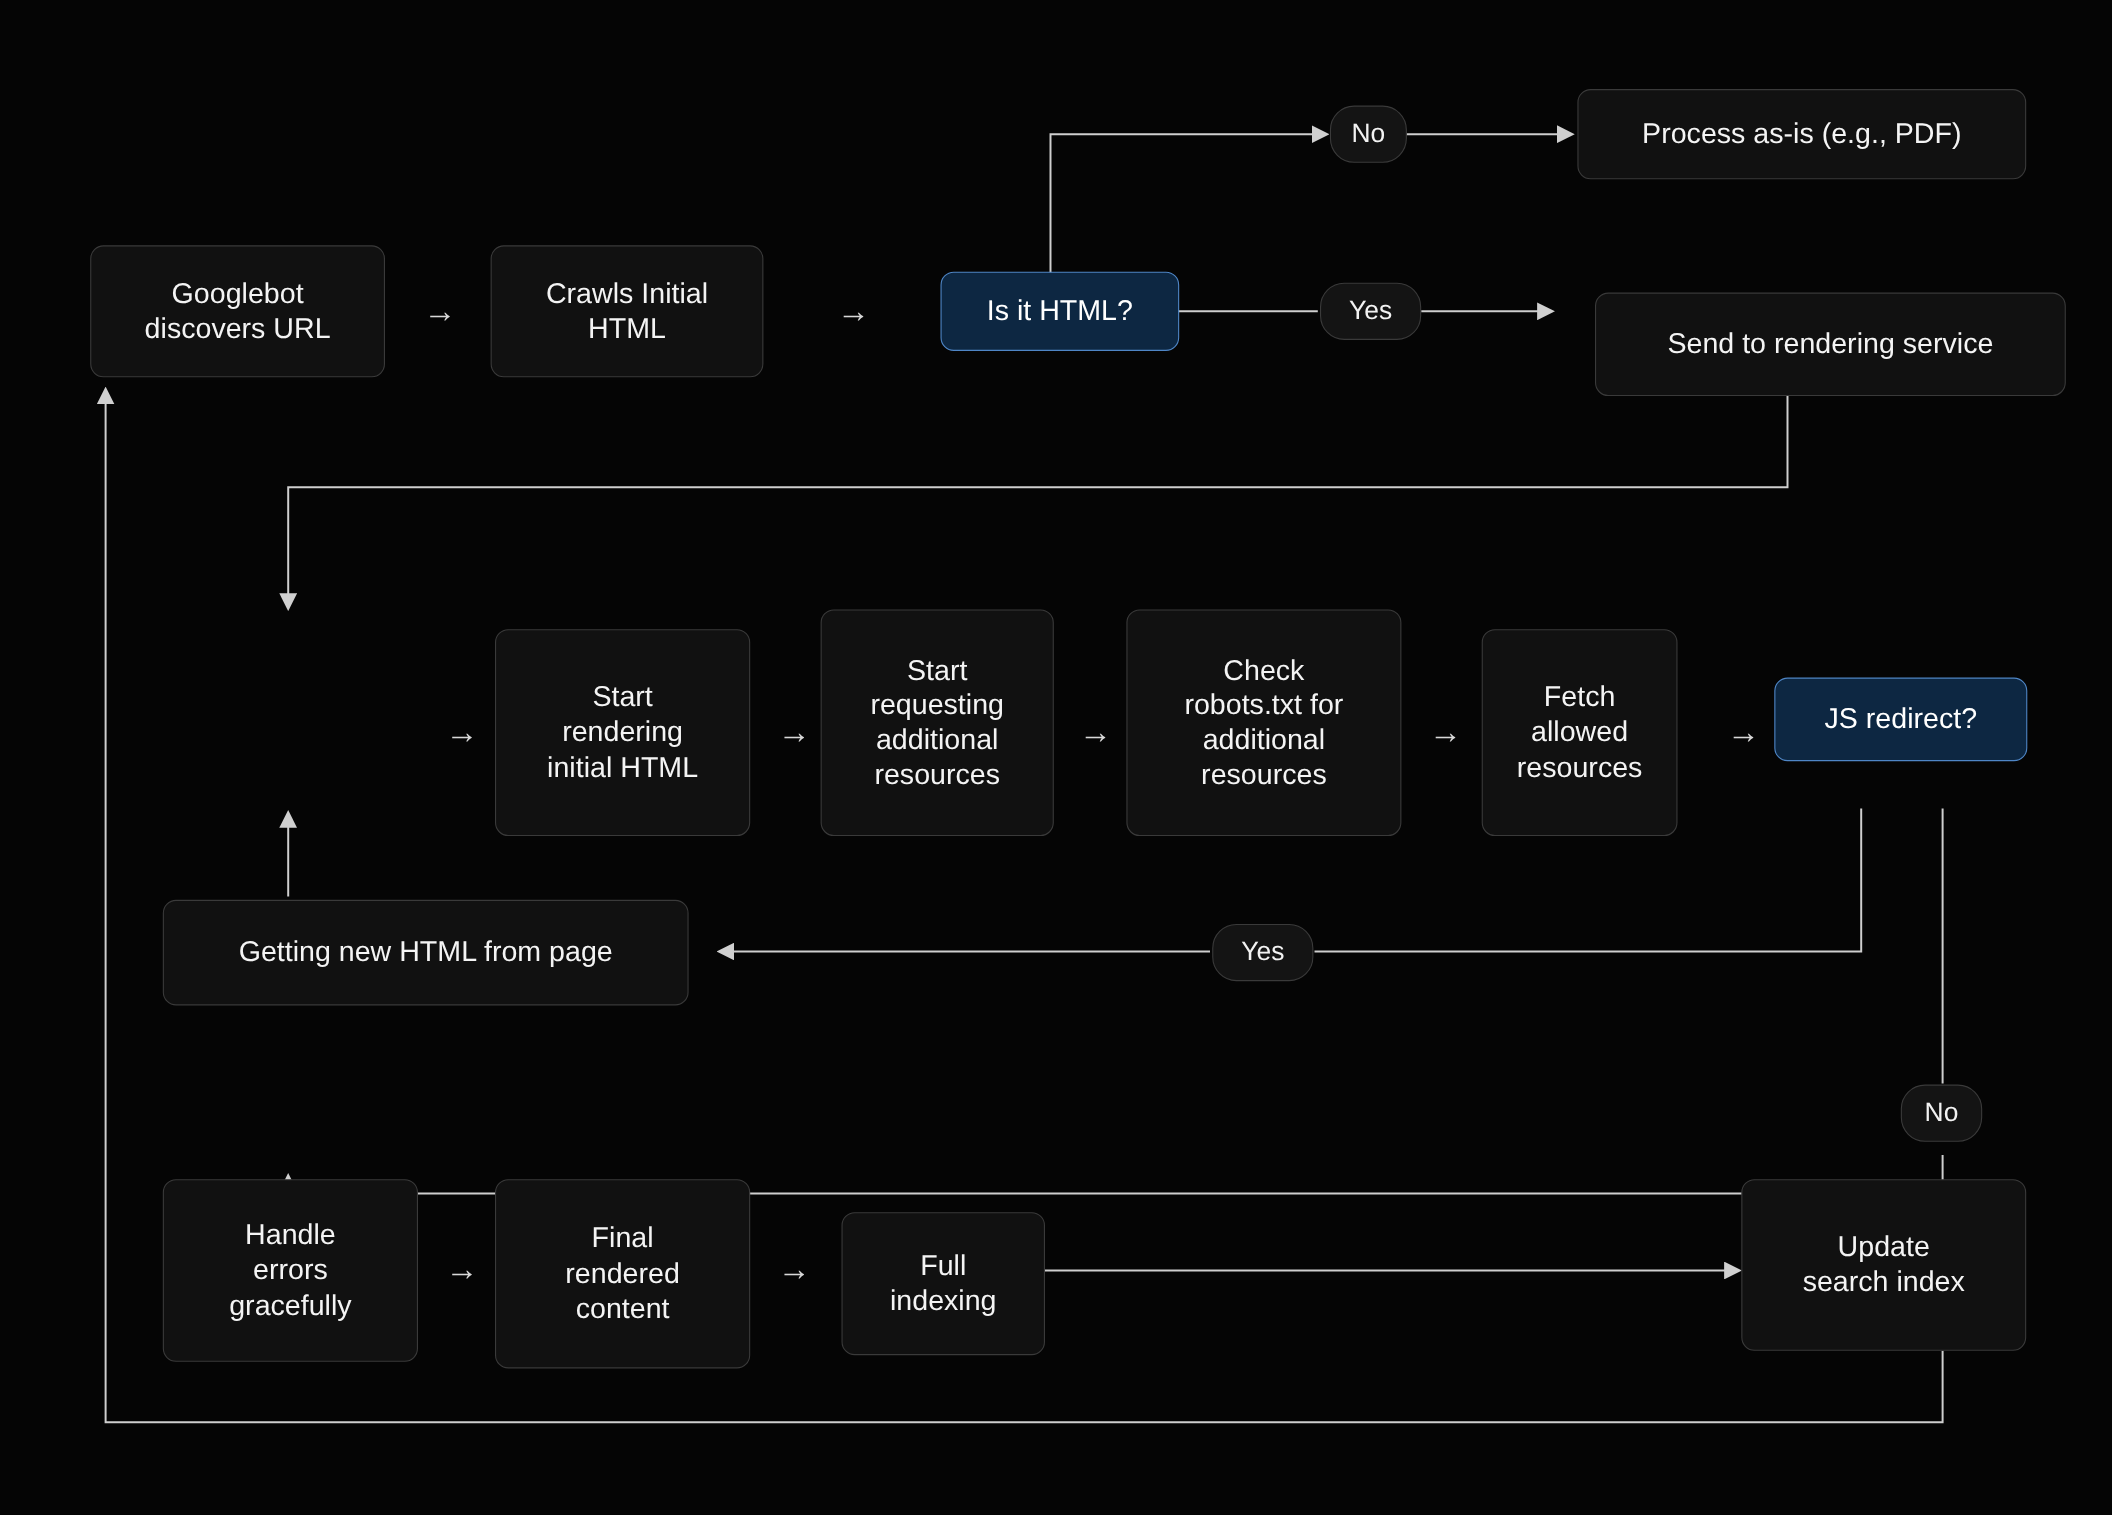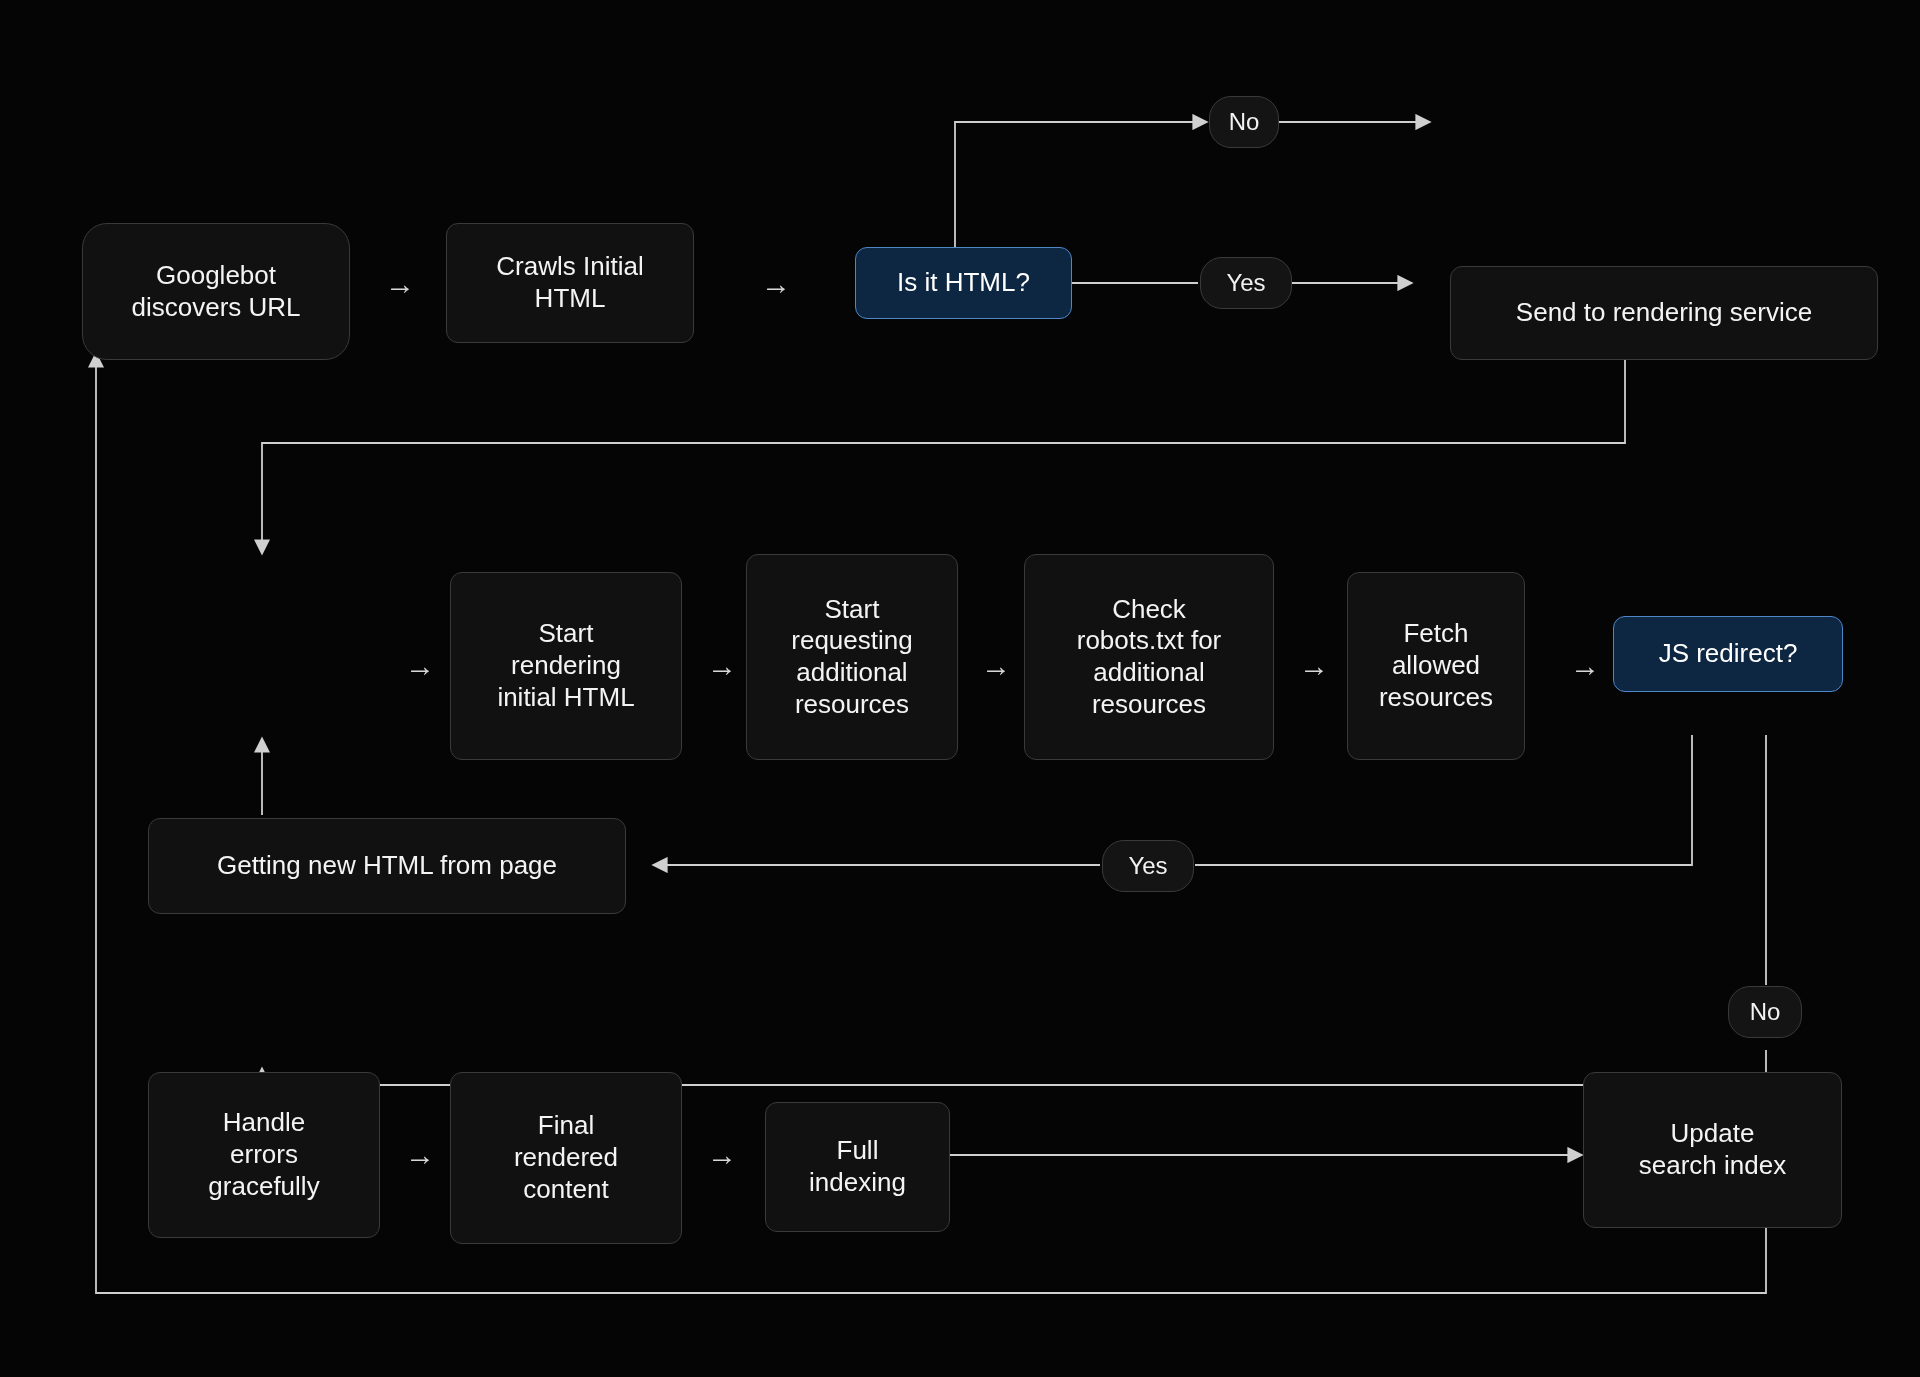--- a/index.html
+++ b/index.html
@@ -100,29 +100,30 @@
 
       <path d="M 1766 735 L 1766 985"></path>
       <path d="M 1766 1050 L 1766 1085 L 262 1085 L 262 1070" marker-end="url(#arrowhead)"></path>
 
       <path d="M 950 1155 L 1580 1155" marker-end="url(#arrowhead)"></path>
 
       <path d="M 1766 1228 L 1766 1293 L 96 1293 L 96 355" marker-end="url(#arrowhead)"></path>
     </g>
   </svg>
 
-  <div class="node" style="left:82px; top:223px; width:268px; height:137px;border-radius:25px;">Googlebot
+  <div class="node" style="left:82px; top:223px; width:268px; height:120px;">Googlebot
 discovers URL</div>
   <div class="arrowglyph" style="left:366px; top:268px; width:68px; height:32px;">→</div>
   <div class="node" style="left:446px; top:223px; width:248px; height:120px;">Crawls Initial
 HTML</div>
   <div class="arrowglyph" style="left:712px; top:268px; width:128px; height:32px;">→</div>
   <div class="node decision" style="left:855px; top:247px; width:217px; height:72px;">Is it HTML?</div>
 
   <div class="label" style="left:1209px; top:96px; width:70px;">No</div>
+  <div class="node" style="left:1434px; top:81px; width:408px; height:82px;">Process as-is (e.g., PDF)</div>
 
   <div class="label" style="left:1200px; top:257px; width:92px;">Yes</div>
   <div class="node" style="left:1450px; top:242px; width:428px; height:94px;margin-top:24px;">Send to rendering service</div>
 
   <div class="arrowglyph" style="left:390px; top:650px; width:60px; height:32px;">→</div>
   <div class="node" style="left:450px; top:572px; width:232px; height:188px;">Start
 rendering
 initial HTML</div>
   <div class="arrowglyph" style="left:692px; top:650px; width:60px; height:32px;">→</div>
   <div class="node" style="left:746px; top:554px; width:212px; height:206px;">Start

